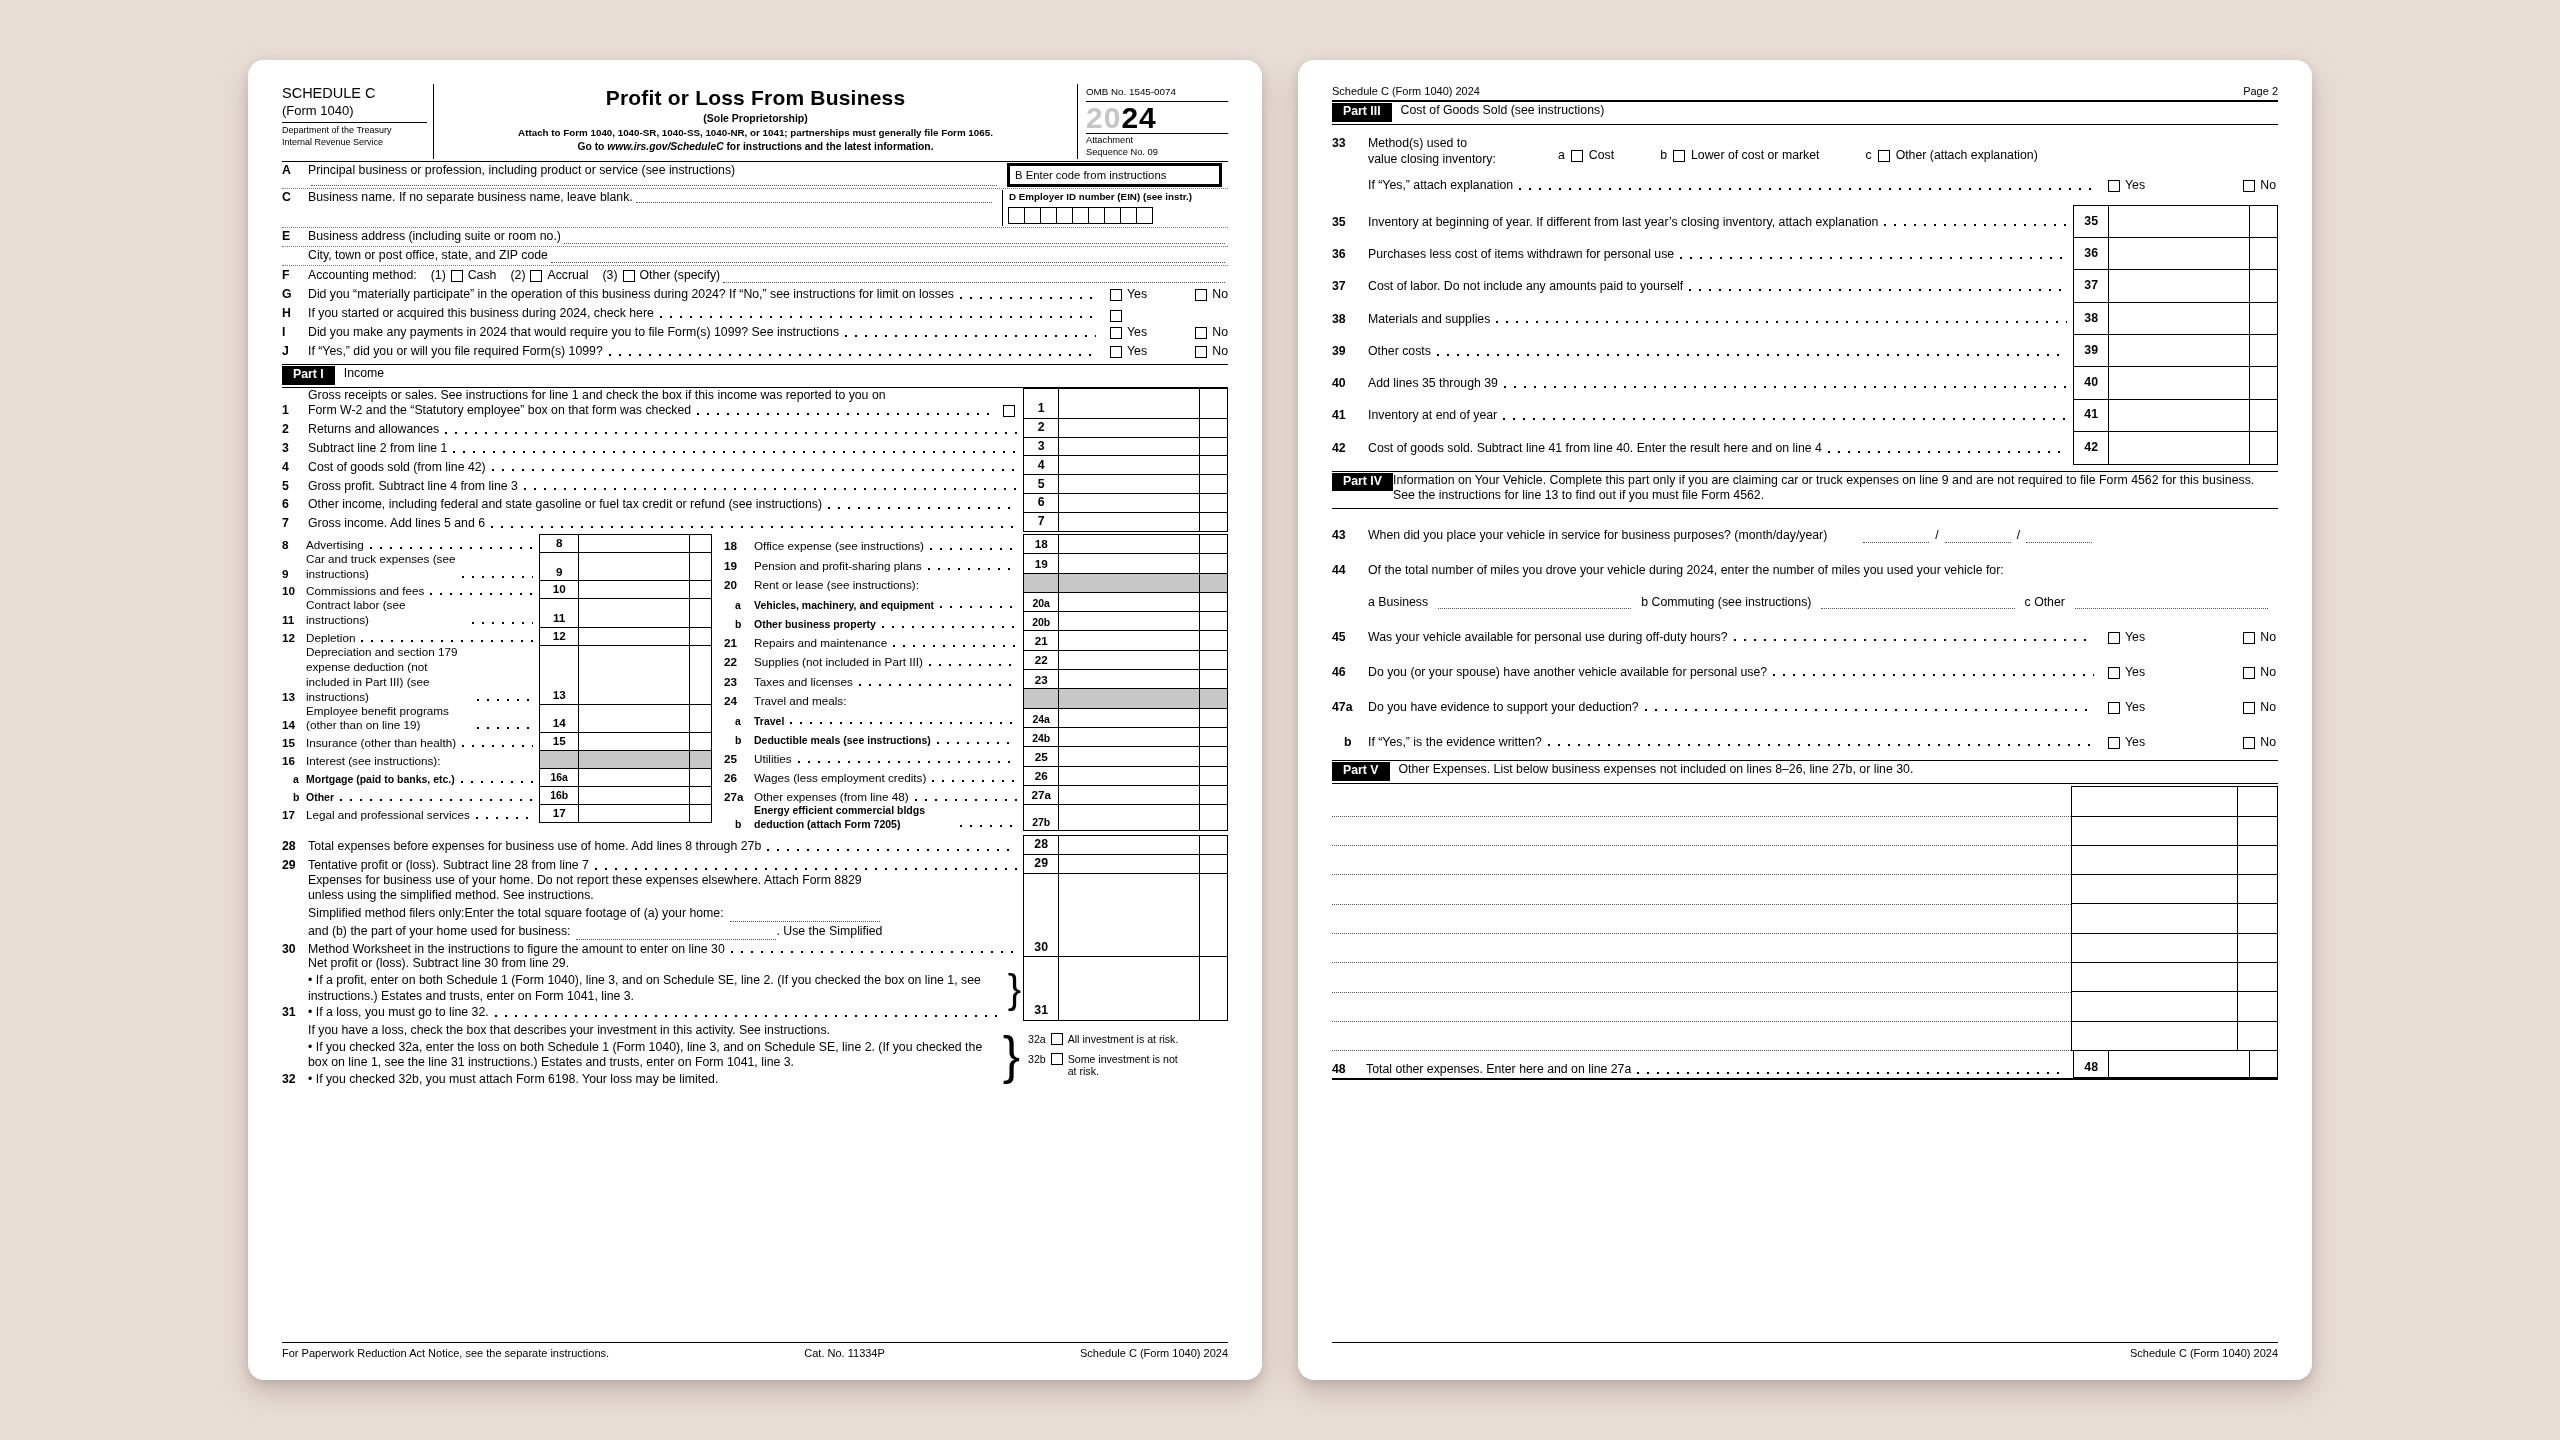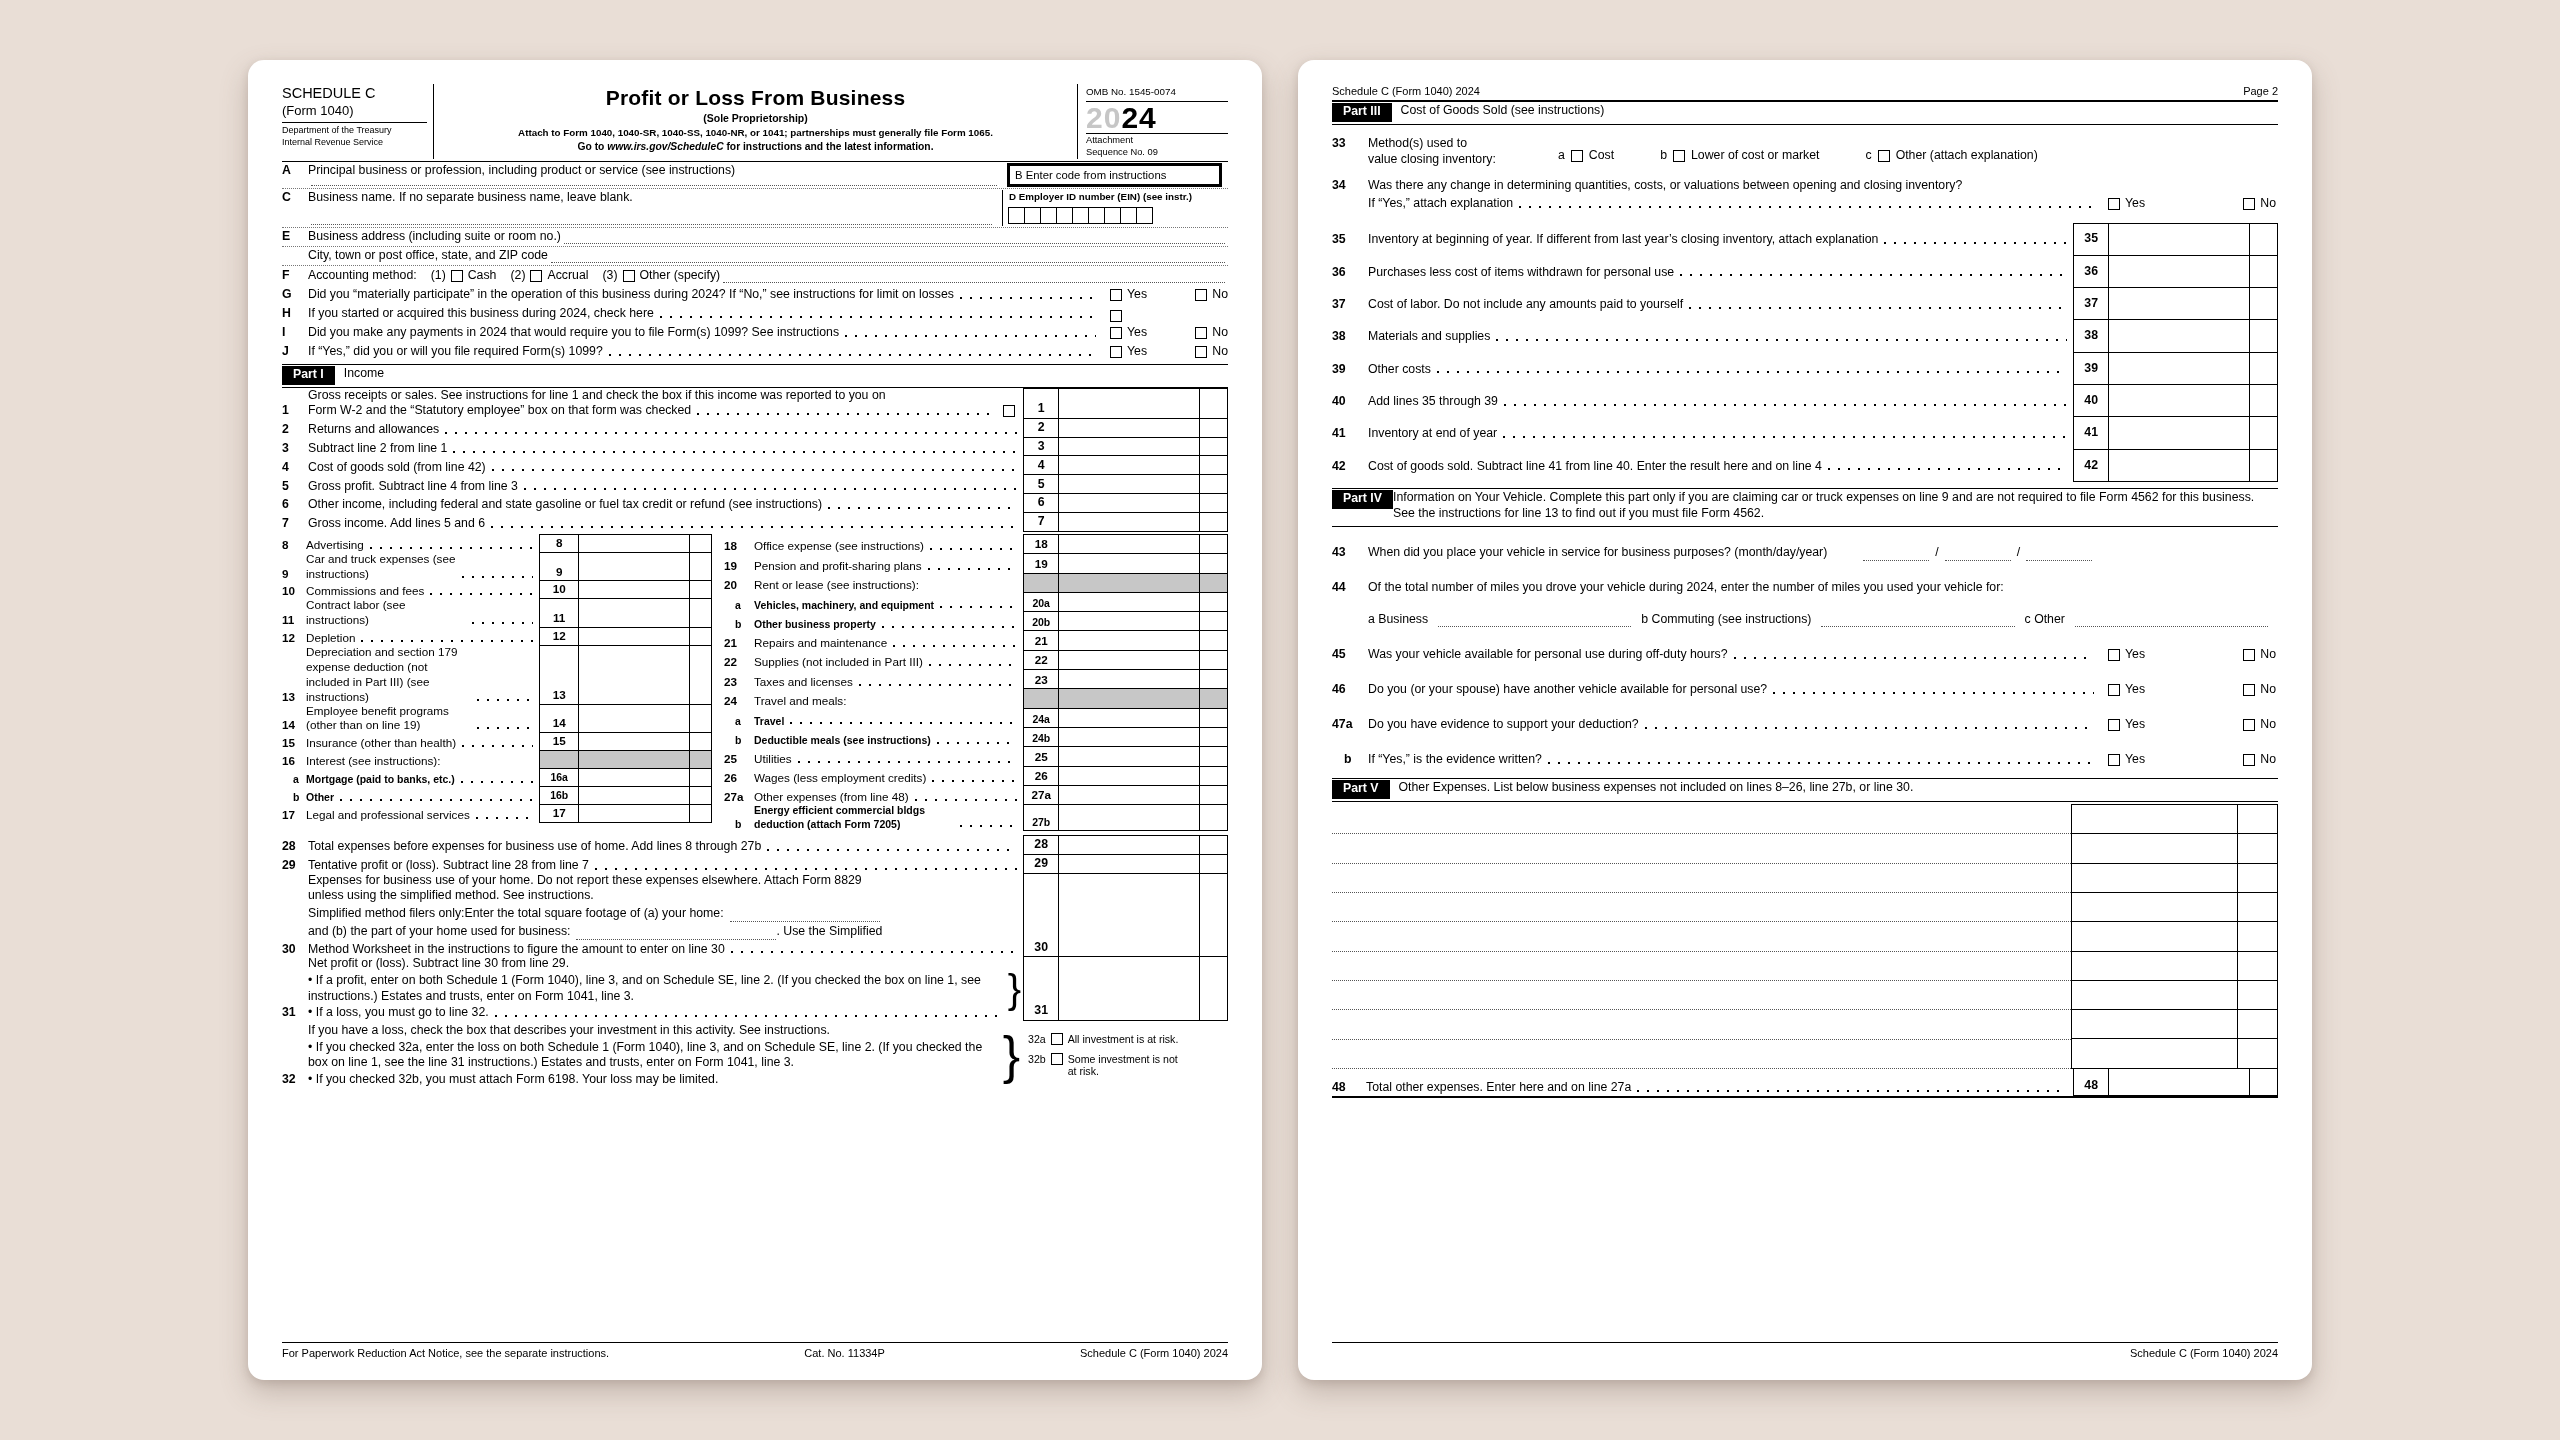--- a/index.html
+++ b/index.html
@@ -128,21 +128,21 @@
       <span class="lbl">Principal business or profession, including product or service (see instructions)</span>
       <span class="fillln" style="margin-right:10px"></span>
     </div>
     <div class="bbox">
       <span class="b">B</span>&nbsp;<span class="b">Enter code from instructions</span>
     </div>
   </div>
 
   <div class="tr arow sepd">
     <span class="ln">C</span>
-    <div class="lblblock" style="display:flex;flex-direction:column;justify-content:space-between">
+    <div class="lblblock" style="display:flex;flex-direction:row;justify-content:space-between">
       <span class="lbl">Business name. If no separate business name, leave blank.</span>
       <span class="fillln" style="margin-right:10px"></span>
     </div>
     <div class="rightcell">
       <div class="dlab"><span>D</span>&nbsp;<span>Employer ID number (EIN) (see instr.)</span></div>
       <div class="einrow">
         <span class="einb"></span>
           <span class="einb"></span>
           <span class="einb"></span>
           <span class="einb"></span>
@@ -690,24 +690,20 @@
         </span>
       <span class="og">
           <span class="b">c</span>
           <span class="ck"></span>
           <span>Other (attach explanation)</span>
         </span>
     </div>
   </div>
 
   <div style="margin-top:8px">
-    <div class="tr" style="min-height:16px">
-        <span class="ln" style="width:36px">34</span>
-        <span class="lbl">Was there any change in determining quantities, costs, or valuations between opening and closing inventory?</span>
-      </div>
     <div class="tr" style="min-height:18px">
         <span class="ln" style="width:36px"></span>
         <span class="lbl">If “Yes,” attach explanation</span>
         <span class="dots"></span>
         <span class="yn2">
           <span class="ynp">
             <span class="ck"></span>
             <span>Yes</span>
           </span>
           <span class="ynp">

